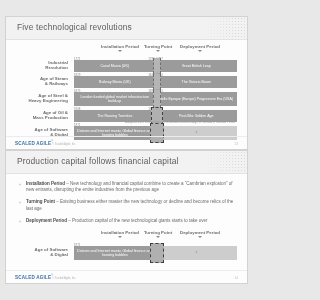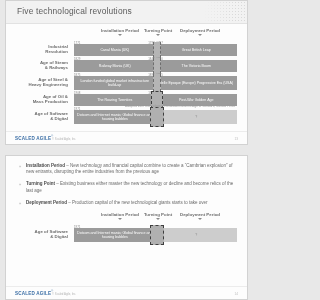--- a/index.html
+++ b/index.html
@@ -1,21 +1,21 @@
 <!DOCTYPE html>
 <html><head>
 <meta charset="utf-8">
 <style>
   html,body{margin:0;padding:0;background:#e8e8e8;}
   body{width:253px;height:300px;overflow:hidden;
        font-family:"Liberation Sans","DejaVu Sans",sans-serif;
        -webkit-font-smoothing:antialiased;}
 
   .deck{width:253px;height:300px;display:flex;flex-direction:column;
-        justify-content:space-between;padding:0 0;box-sizing:border-box;}
+        justify-content:space-between;padding:16px 0;box-sizing:border-box;}
 
   .slide{position:relative;width:243px;height:145px;margin:0 auto;
          background:#fdfdfd;border:1px solid #d2d2d2;box-sizing:border-box;
          overflow:hidden;}
 
   
   .title-band{position:relative;height:22px;background:#f2f2f2;
               border-bottom:1px solid #e2e2e2;overflow:hidden;}
   .slide-title{position:absolute;left:11px;top:5px;font-size:8.4px;
                color:#5c5c5c;letter-spacing:.02em;white-space:nowrap;}
@@ -161,20 +161,24 @@
     </div>
 
     <div class="footer">
       <div class="logo"><span>SCALED AGILE</span><span class="tm">®</span></div>
       <div class="copyright">© Scaled Agile, Inc.</div>
       <div class="pagenum">13</div>
     </div>
   </div>
 
   <div class="slide">
+    <div class="title-band">
+      <div class="slide-title">Production capital follows financial capital</div>
+      <div class="dots"></div>
+    </div>
 
     <div class="bullets">
       <div class="bullet">
         <span class="chev">»</span>
         <b>Installation Period</b><span> – New technology and financial capital combine to create a “Cambrian explosion” of new entrants, disrupting the entire industries from the previous age</span>
       </div>
       <div class="bullet">
         <span class="chev">»</span>
         <b>Turning Point</b><span> – Existing business either master the new technology or decline and become relics of the last age</span>
       </div>

